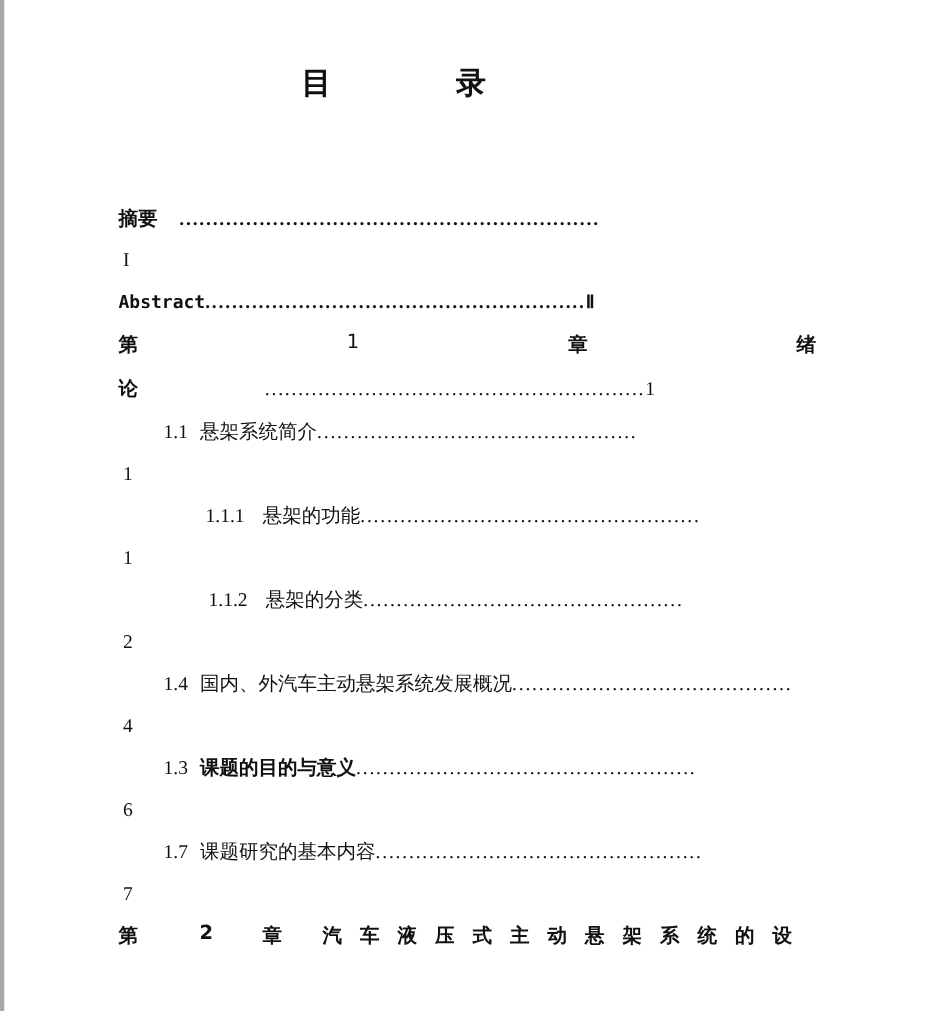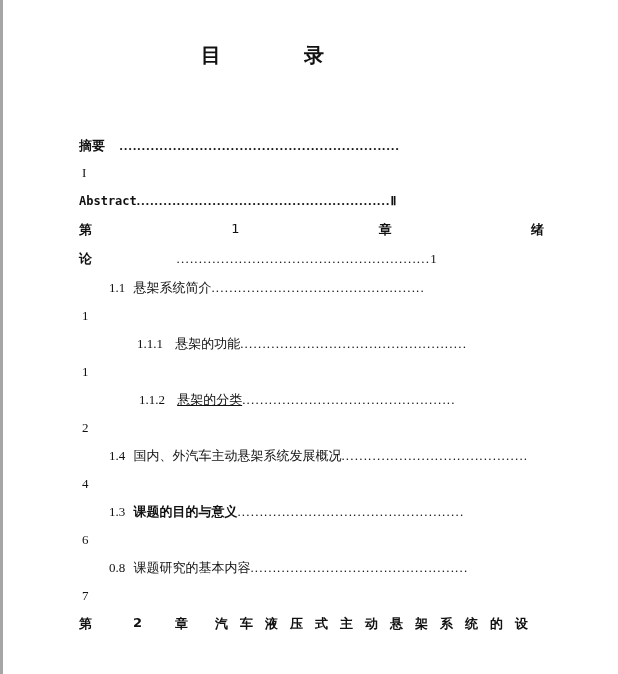--- a/index.html
+++ b/index.html
@@ -59,38 +59,38 @@
 <div class="row serif" style="top:308px;left:82px;">1</div>
 
 <div class="row" style="top:335px;left:137px;">
   <span class="serif">1.1.1</span>
   <span style="margin-left:8px;">悬架的功能</span><span class="dots">...................................................</span>
 </div>
 <div class="row serif" style="top:364px;left:82px;">1</div>
 
 <div class="row" style="top:391px;left:139px;">
   <span class="serif">1.1.2</span>
-  <span style="margin-left:8px;text-decoration:underline;">悬架的分类</span><span class="dots">................................................</span>
+  <span style="margin-left:8px;">悬架的分类</span><span class="dots">................................................</span>
 </div>
 <div class="row serif" style="top:420px;left:82px;">2</div>
 
 <div class="row" style="top:447px;left:109px;">
   <span class="serif">1.4</span>
   <span style="margin-left:4px;">国内、外汽车主动悬架系统发展概况</span><span class="dots">..........................................</span>
 </div>
 <div class="row serif" style="top:476px;left:82px;">4</div>
 
 <div class="row" style="top:503px;left:109px;">
   <span class="serif">1.3</span>
   <span style="margin-left:4px;font-weight:bold;">课题的目的与意义</span><span class="dots">...................................................</span>
 </div>
 <div class="row serif" style="top:532px;left:82px;">6</div>
 
 <div class="row" style="top:559px;left:109px;">
-  <span class="serif">0.8</span>
+  <span class="serif">1.7</span>
   <span style="margin-left:4px;margin-top:48px;">课题研究的基本内容</span><span class="dots">.................................................</span>
 </div>
 <div class="row serif" style="top:588px;left:82px;">7</div>
 
 <div class="row bold" style="top:615px;left:79px;width:465px;">
   <span style="position:absolute;left:0;">第</span>
   <span style="position:absolute;left:54px;">2</span>
   <span style="position:absolute;left:96px;">章</span>
   <span style="position:absolute;left:136px;">汽</span>
   <span style="position:absolute;left:161px;">车</span>

